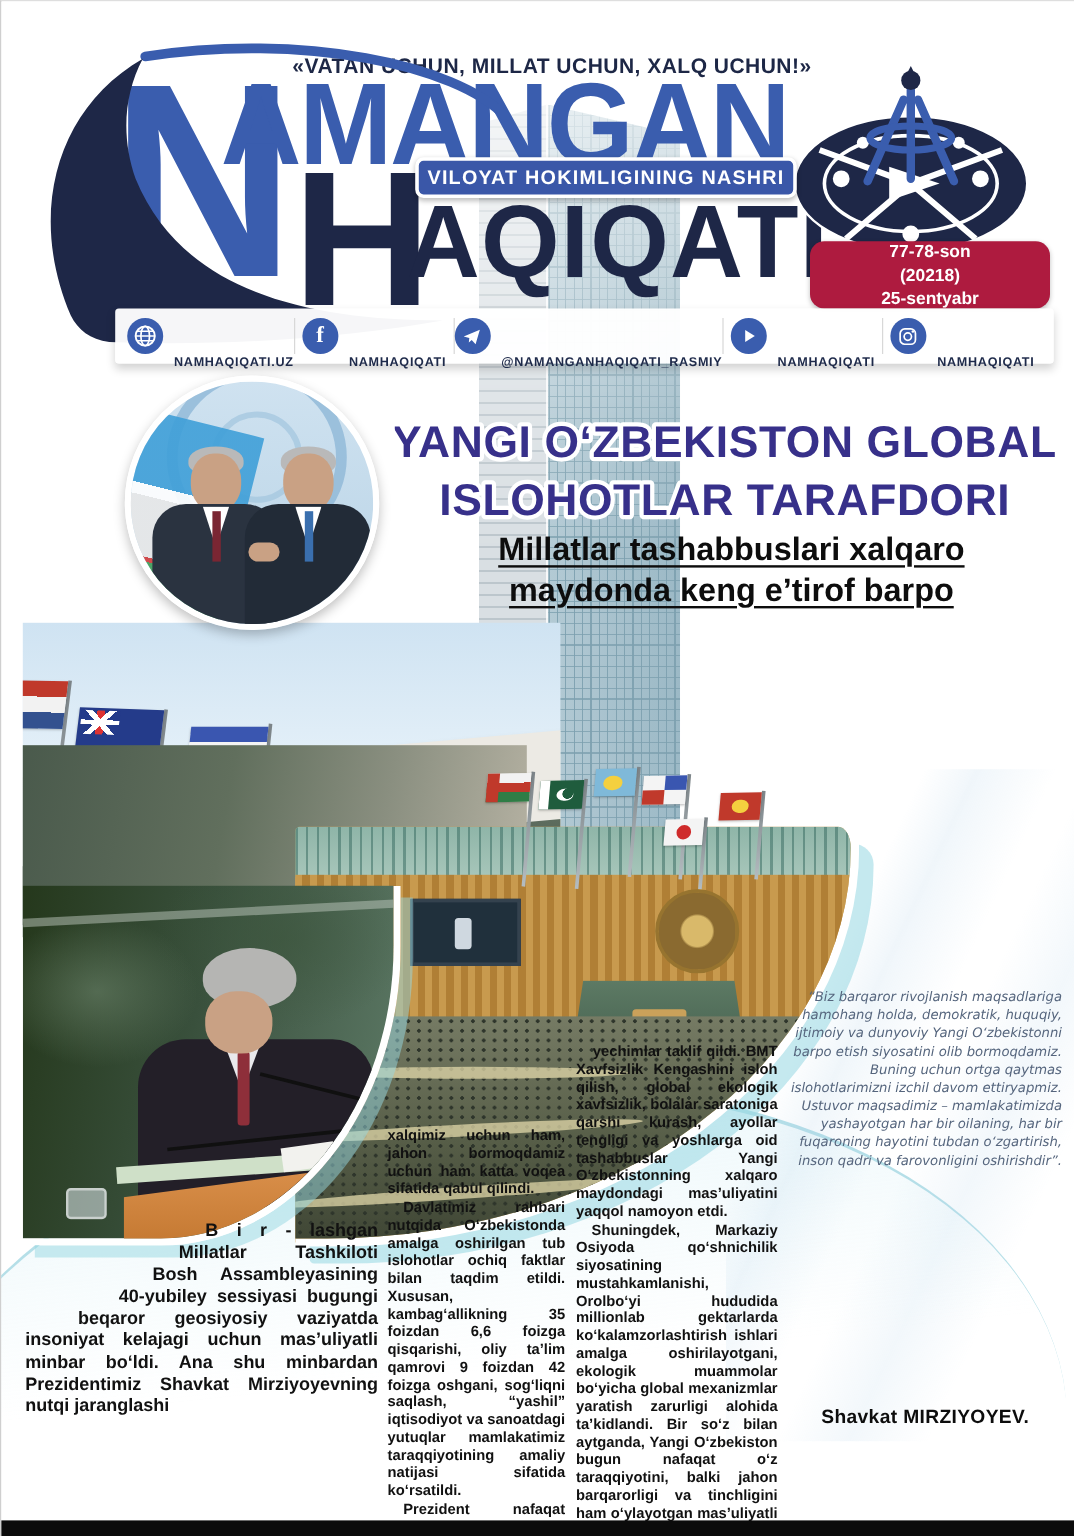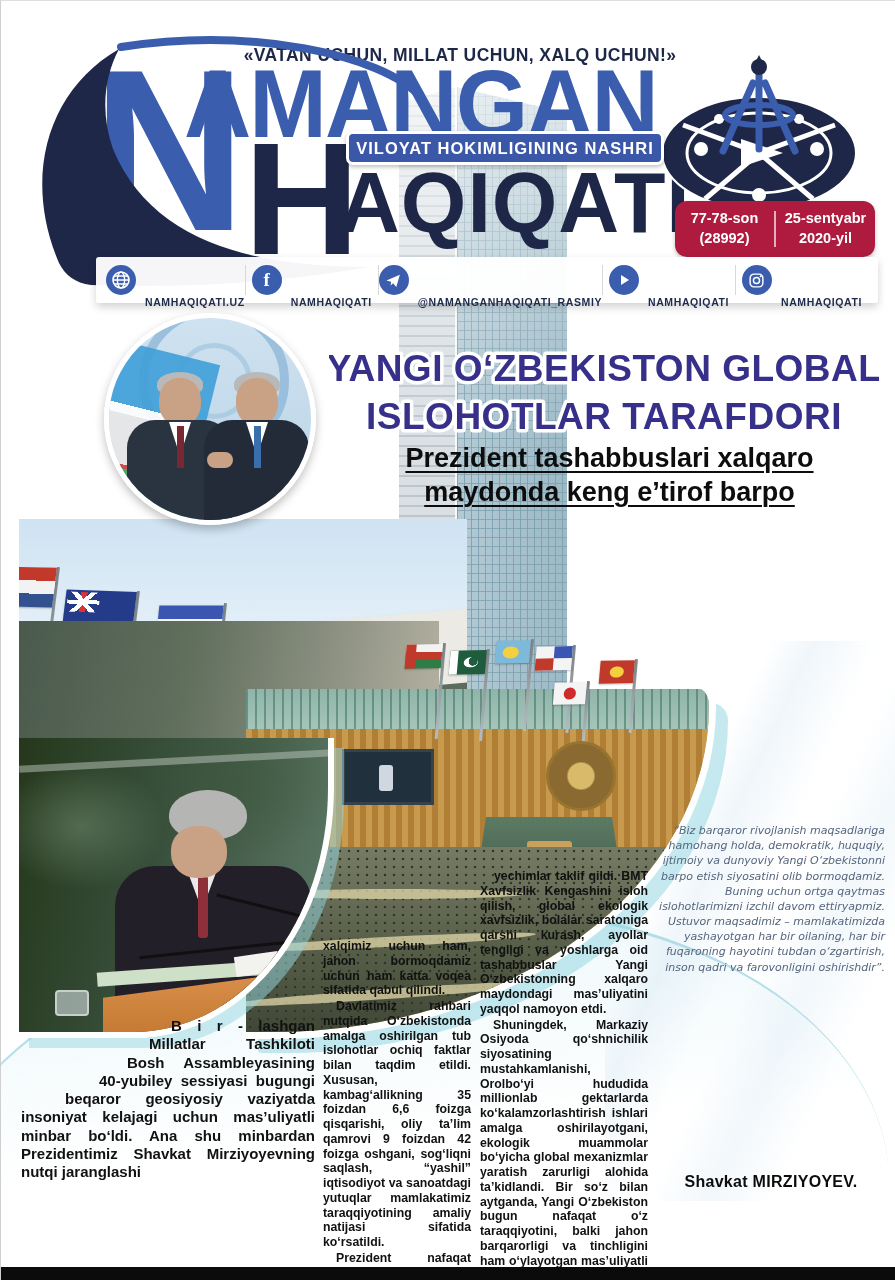--- a/index.html
+++ b/index.html
@@ -45,21 +45,21 @@
   .word-aqiqati{position:absolute;left:338px;top:158px;z-index:7;font-size:86px;line-height:1;
           font-weight:bold;color:#1e2747;letter-spacing:1px;transform:scaleX(.98);transform-origin:left;}
   .banner{position:absolute;left:345px;top:130px;width:318px;height:34px;z-index:8;
           background:#3a57a8;border:3px solid #fff;border-radius:7px;box-shadow:0 2px 4px rgba(0,0,0,.25);
           display:flex;align-items:center;justify-content:center;
           color:#fff;font-size:16.5px;font-weight:bold;letter-spacing:1px;}
   .logo-arcs{position:absolute;left:0px;top:18px;z-index:8;pointer-events:none;}
 
   .issue-box{position:absolute;left:674px;top:200px;width:200px;height:56px;z-index:8;
              background:#ae1b3f;border-radius:12px;display:flex;align-items:center;color:#fff;
-             font-weight:bold;font-size:14.5px;box-shadow:0 2px 4px rgba(0,0,0,.25);}
+             font-weight:bold;font-size:14.5px;box-shadow:0 2px 4px rgba(0,0,0,.25);flex-direction:column;}
   .issue-cell{flex:1;text-align:center;line-height:1.35;}
   .issue-div{width:2px;height:36px;background:rgba(255,255,255,.65);}
 
   .emblem{position:absolute;left:652px;top:52px;z-index:7;}
 
   
   .social-bar{position:absolute;left:95px;top:256px;width:782px;height:46px;z-index:9;
               background:rgba(255,255,255,.96);border-radius:3px;
               box-shadow:0 4px 8px rgba(0,0,0,.18);display:flex;align-items:center;padding:0 10px;}
   .social-item{display:flex;align-items:center;gap:9px;flex:1;justify-content:center;}
@@ -244,21 +244,21 @@
     <path d="M 88 86 L 130 100 L 88 114 Z" fill="#fff"></path>
     <path d="M 100 30 L 70 98 M 112 30 L 142 98 M 106 22 L 106 96" stroke="#3a5dae" stroke-width="7" stroke-linecap="round"></path>
     <ellipse cx="106" cy="62" rx="34" ry="10" fill="none" stroke="#3a5dae" stroke-width="6"></ellipse>
     <circle cx="106" cy="14" r="8" fill="#1e2747"></circle>
     <path d="M 106 2 L 110 10 L 102 10 Z" fill="#1e2747"></path>
   </svg>
 
   <div class="issue-box">
     <div class="issue-cell">
       <div>77-78-son</div>
-      <div>(28992)</div>
+      <div>(20218)</div>
     </div>
     <div class="issue-div"></div>
     <div class="issue-cell">
       <div>25-sentyabr</div>
       <div>2020-yil</div>
     </div>
   </div>
 
   <div class="social-bar">
     <div class="social-item">
@@ -325,21 +325,21 @@
       <div class="p-tie"></div>
     </div>
     <div class="shake"></div>
   </div>
 
   <svg class="headline-svg" width="550" height="96">
     <text class="hl" x="275" y="36" text-anchor="middle">YANGI O‘ZBEKISTON GLOBAL</text>
     <text class="hl" x="275" y="84" text-anchor="middle">ISLOHOTLAR TARAFDORI</text>
   </svg>
   <div class="subhead">
-    <span>Prezident tashabbuslari xalqaro</span><br>
+    <span>Millatlar tashabbuslari xalqaro</span><br>
     <span>maydonda keng e’tirof barpo</span>
   </div>
 
   <div class="flags-left">
     <div class="wall"></div>
     <div class="darkband"></div>
     <div class="flagunit" style="left:38px;top:48px;transform:rotate(7deg);">
       <div class="pole" style="height:210px;"></div>
         <div class="flag f-nl" style="left:-62px;top:4px;width:62px;height:40px;transform:skewY(-6deg);"></div>
     </div>

